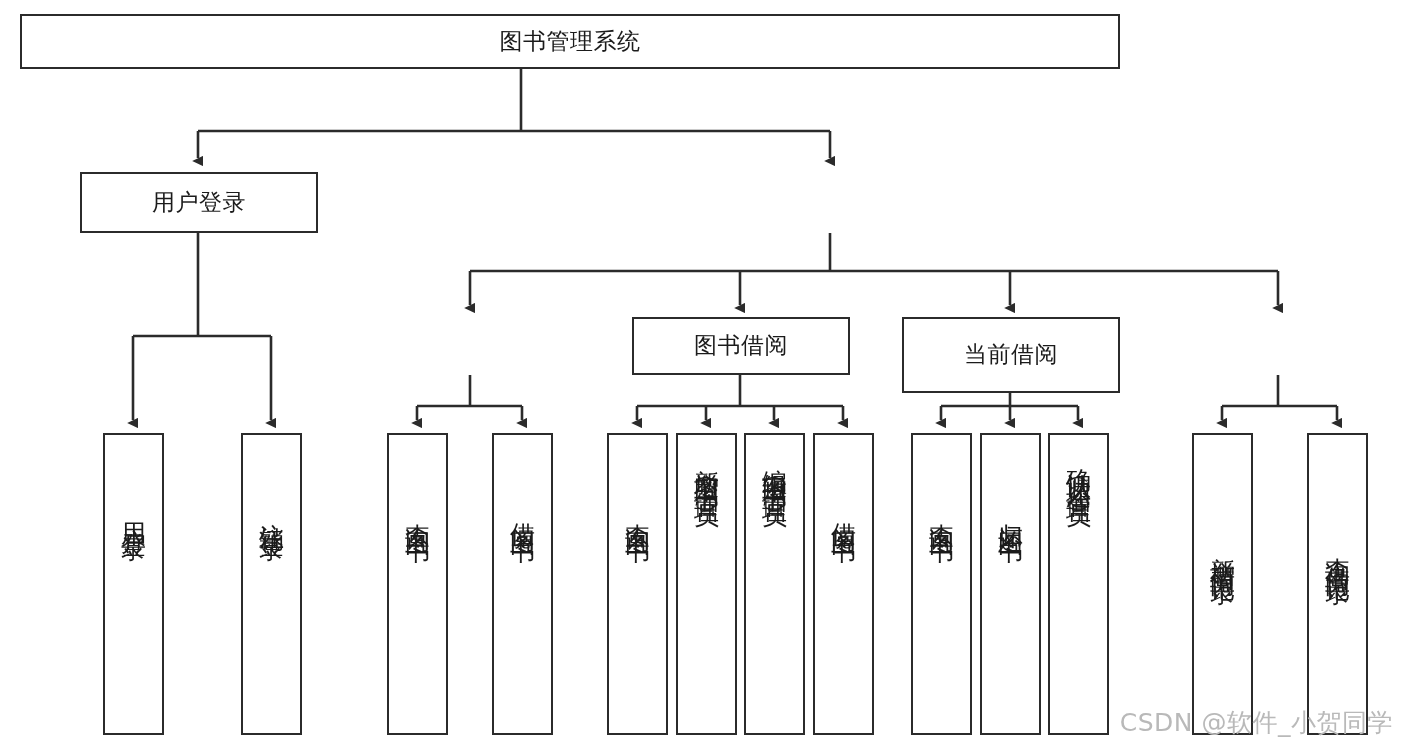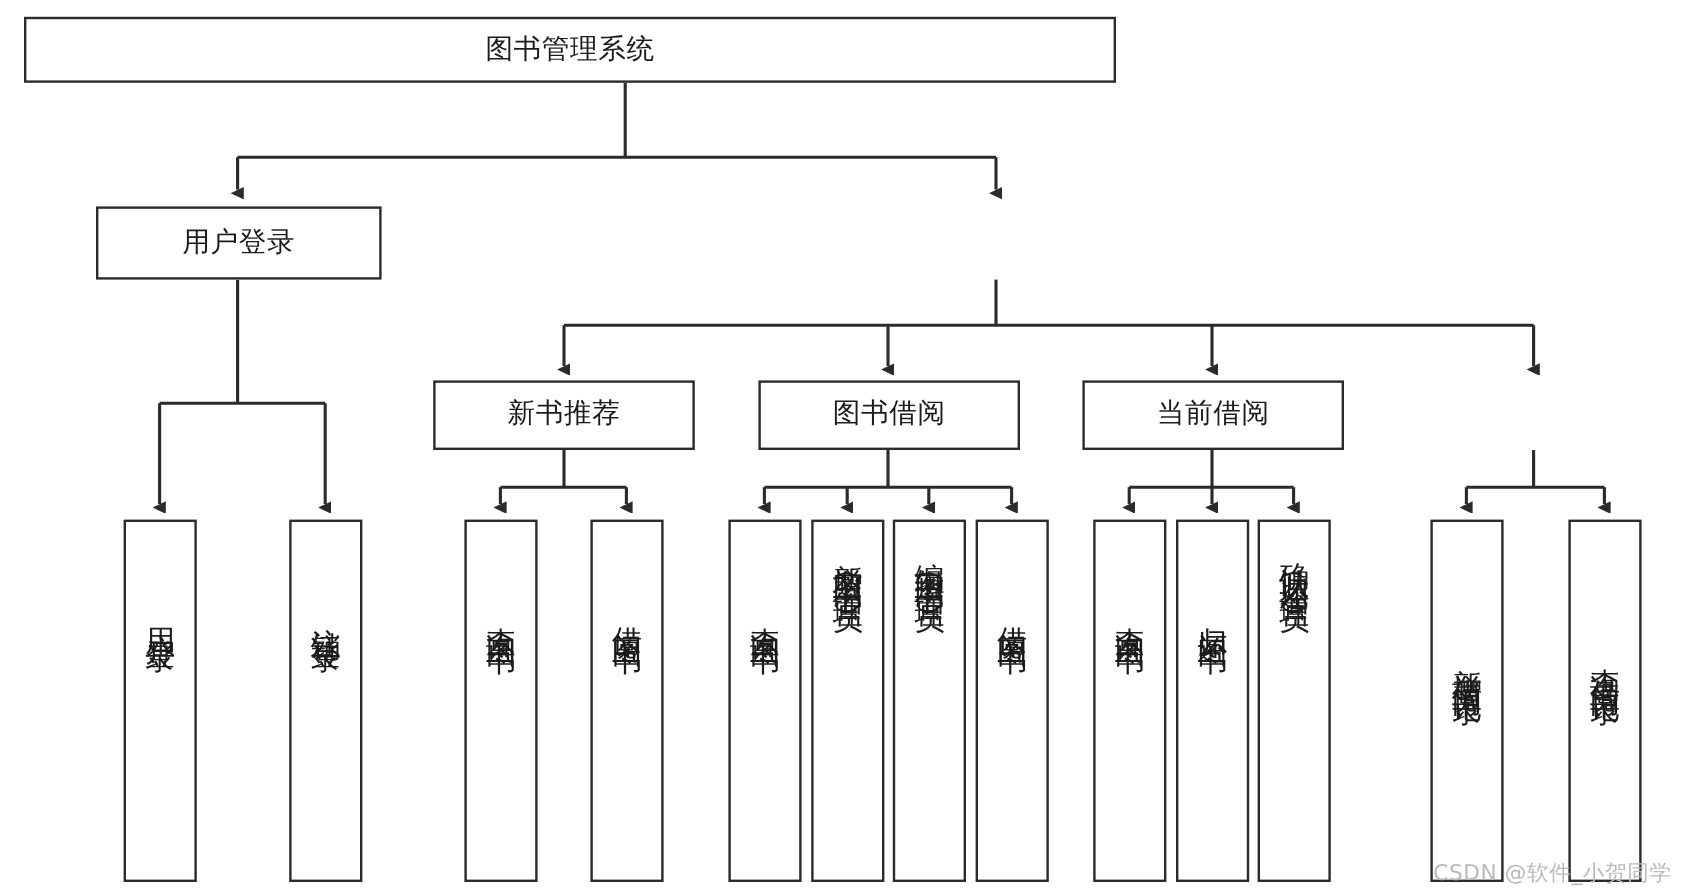--- a/index.html
+++ b/index.html
@@ -63,21 +63,21 @@
   .node.vertical.midsmall .label {
     margin-top: 92px;
   }
   .node.vertical.top .label {
     margin-top: 4px;
   }
   #watermark {
     position: absolute;
     right: 12px;
     bottom: 8px;
-    font-size: 18px;
+    font-size: 25px;
     color: #b9b9b9;
     letter-spacing: 0.5px;
     z-index: 5;
     white-space: nowrap;
   }
 </style>
 </head>
 <body>
 
 <div id="diagram-root">
@@ -125,35 +125,32 @@
       <path d="M1010,406 L1010,420" marker-end="url(#arrow)"></path>
       <path d="M1078,406 L1078,420" marker-end="url(#arrow)"></path>
 
       <path d="M1278,375 L1278,406"></path>
       <path d="M1222,406 L1337,406"></path>
       <path d="M1222,406 L1222,420" marker-end="url(#arrow)"></path>
       <path d="M1337,406 L1337,420" marker-end="url(#arrow)"></path>
     </g>
   </svg>
 
-  <div class="node horizontal" style="left:20px; top:14px; width:910px; height:55px;">
+  <div class="node horizontal" style="left:20px; top:14px; width:1100px; height:55px;">
     <span class="label">图书管理系统</span>
   </div>
 
   <div class="node horizontal" style="left:80px; top:172px; width:238px; height:61px;">
     <span class="label">用户登录</span>
   </div>
 
-  <div class="node horizontal" style="left:361px; top:317px; width:218px; height:58px;">
-    <span class="label">新书推荐</span>
-  </div>
   <div class="node horizontal" style="left:632px; top:317px; width:218px; height:58px;">
     <span class="label">图书借阅</span>
   </div>
-  <div class="node horizontal" style="left:902px; top:317px; width:218px; height:58px;">
+  <div class="node horizontal" style="left:902px; top:317px; width:218px; height:76px;">
     <span class="label">当前借阅</span>
   </div>
 
   <div class="node vertical mid" style="left:103px; top:433px; width:61px; height:302px;">
     <span class="label">用户登录</span>
   </div>
   <div class="node vertical mid" style="left:241px; top:433px; width:61px; height:302px;">
     <span class="label">注销登录</span>
   </div>
 

